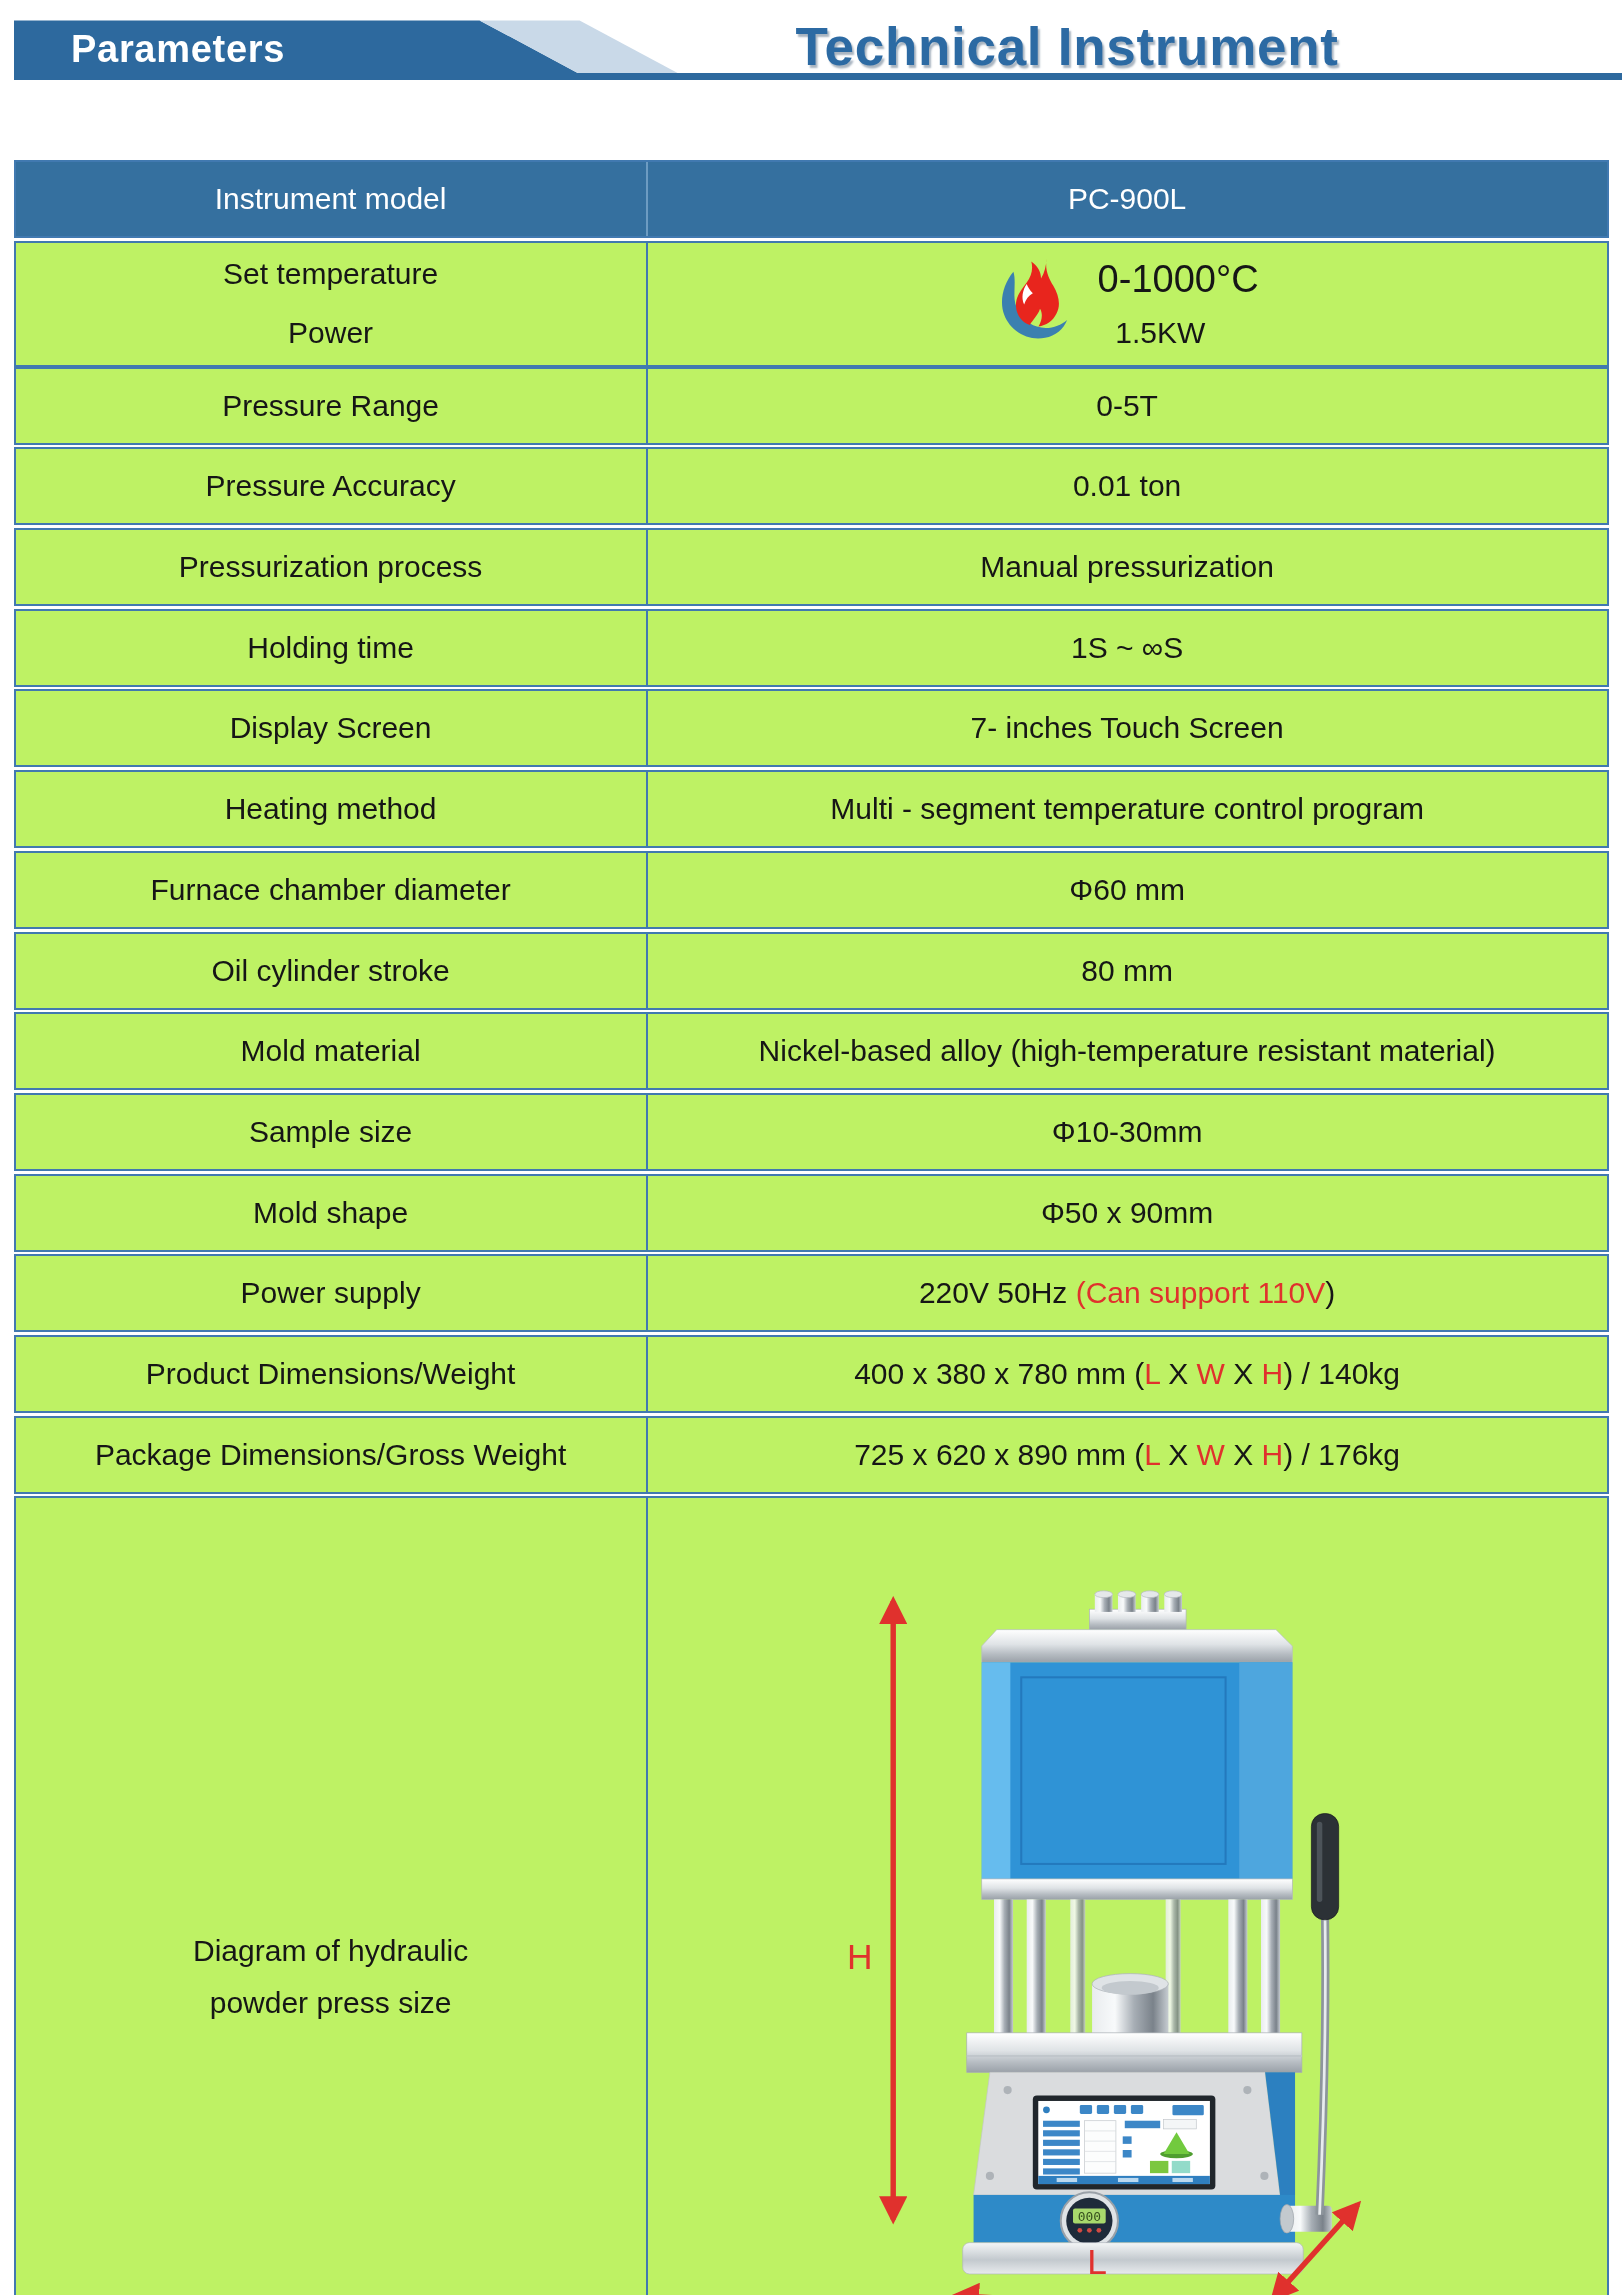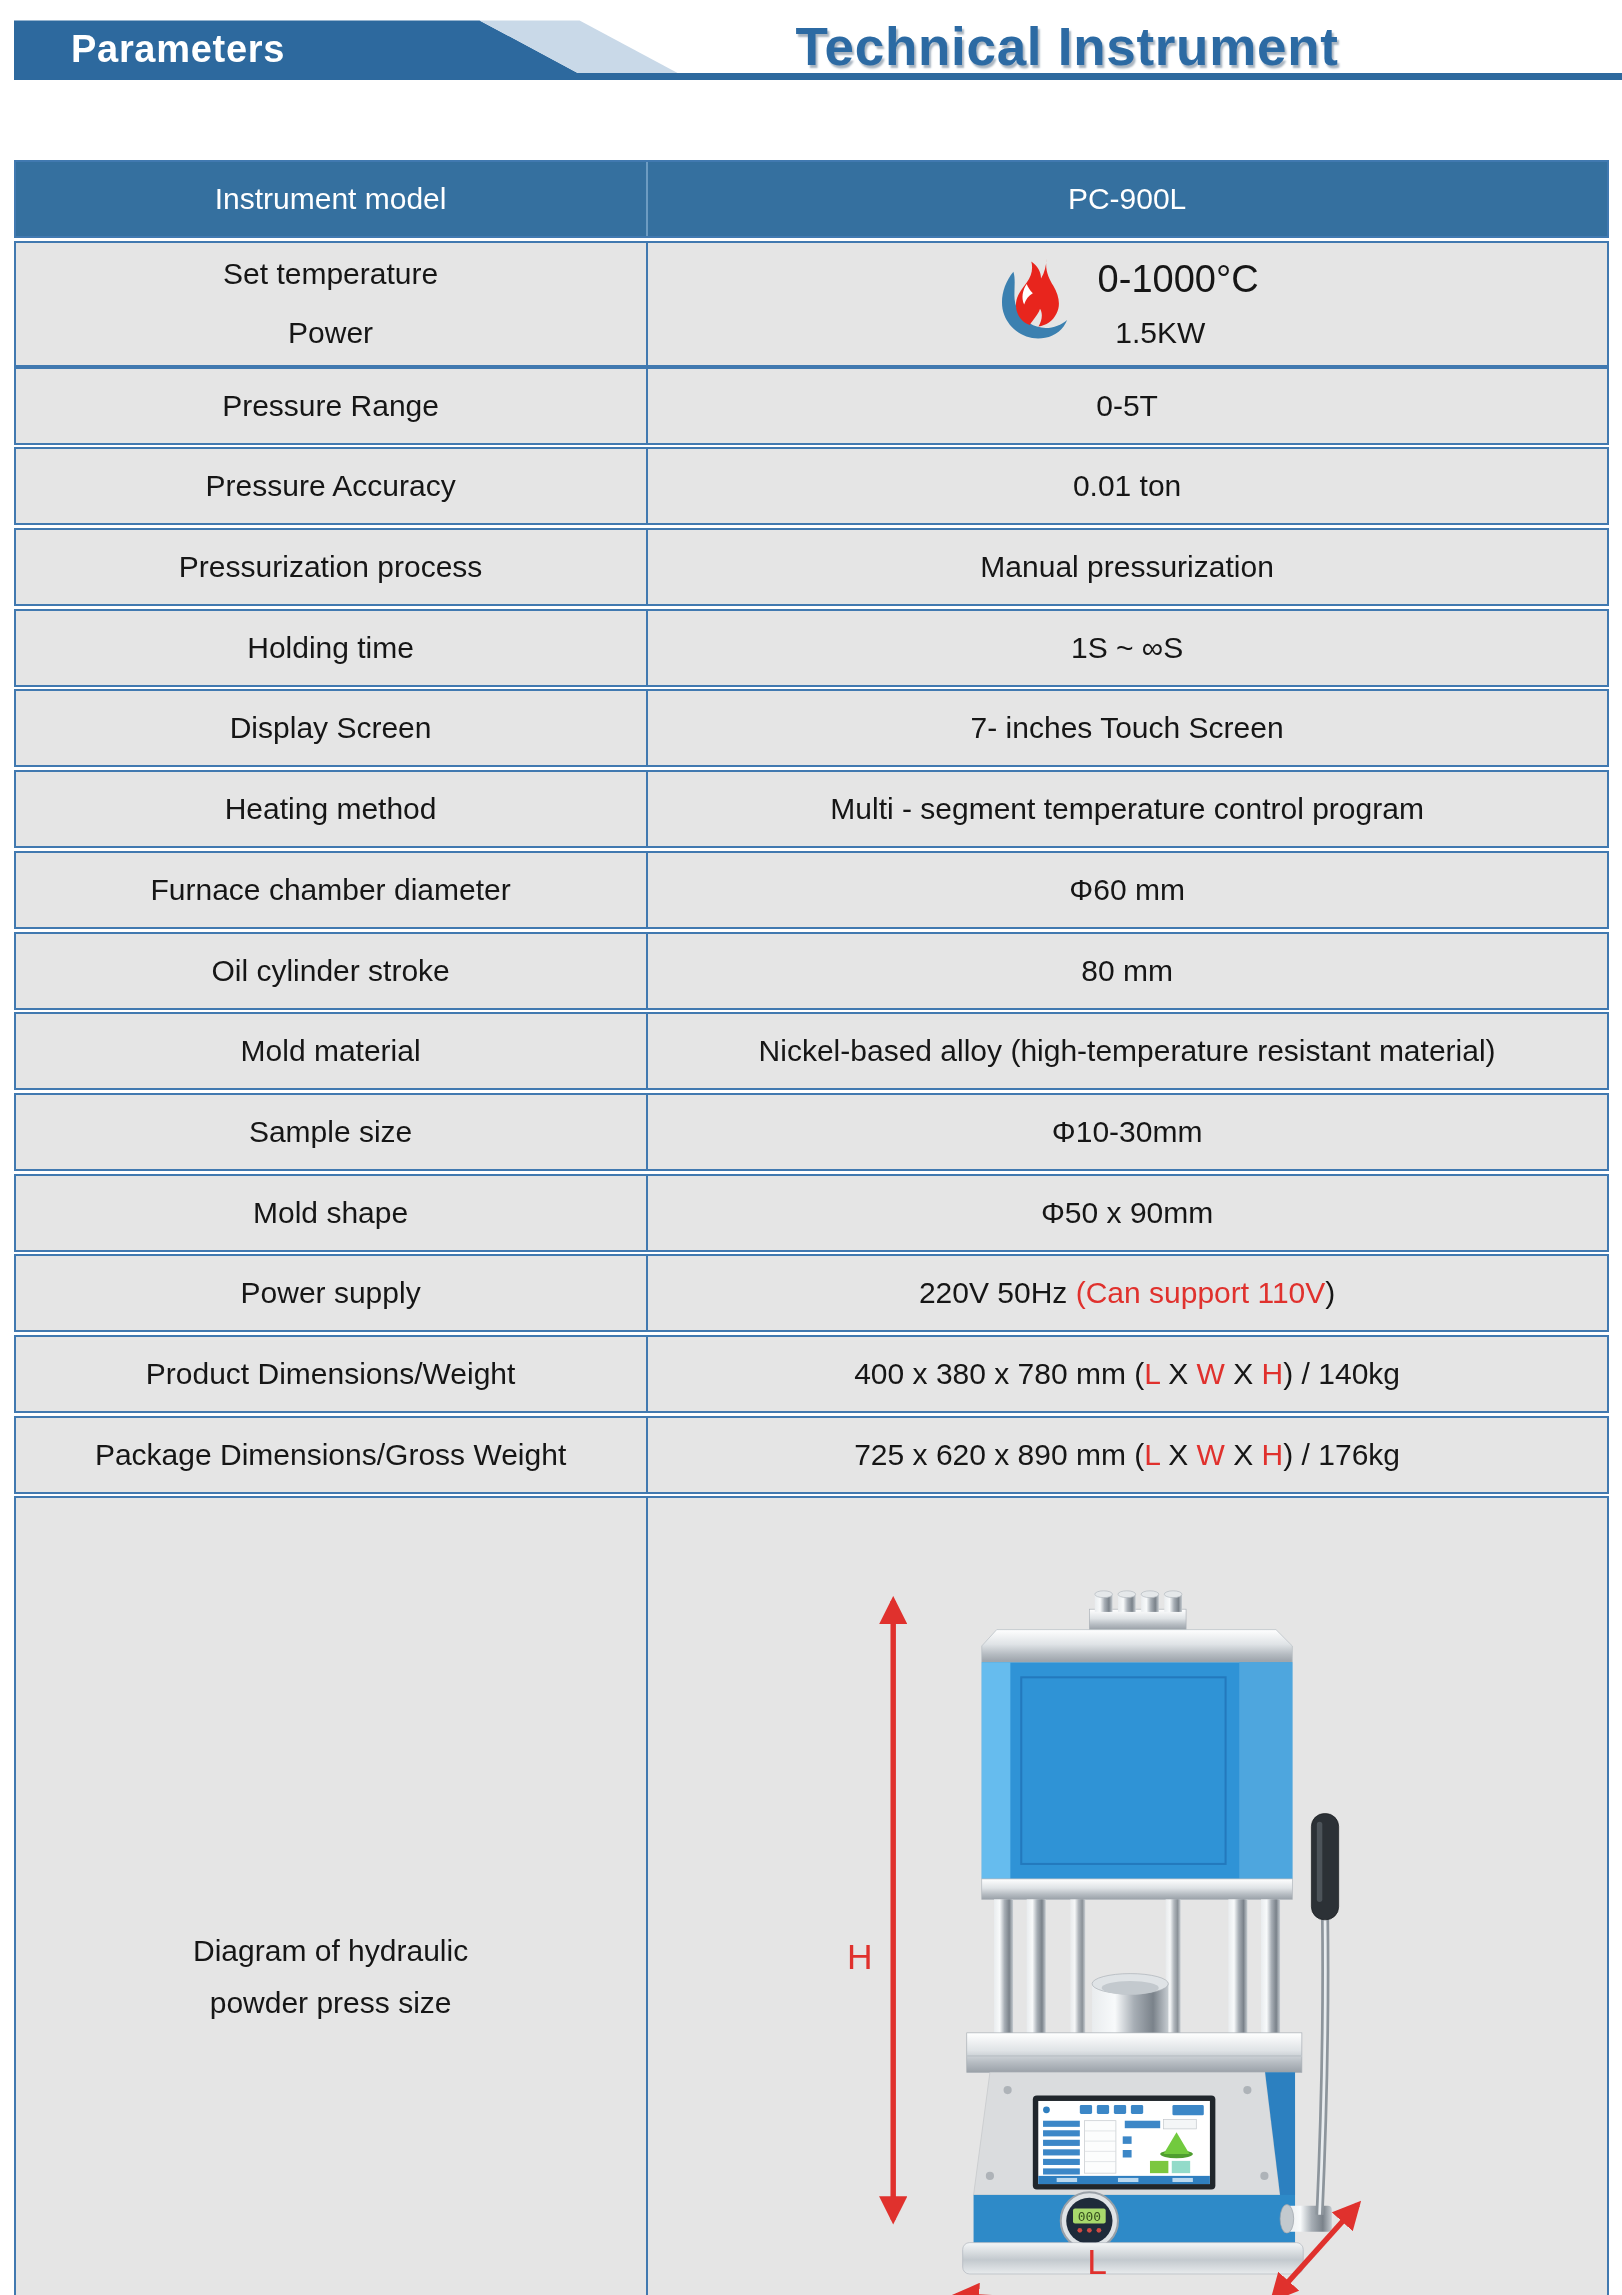--- a/index.html
+++ b/index.html
@@ -46,21 +46,21 @@
     letter-spacing:0.7px;
     text-shadow:2px 2.7px 2px #a8b4c0;
   }
   
   .ptable{position:absolute;left:13.6px;top:160px;width:1595px;}
   .t-row{
     display:flex;align-items:stretch;
     border:2px solid var(--line-blue);
     margin-top:2.7px;
     height:78px;
-    background:#e5e5e5;
+    background:#bef264;
   }
   .t-row:first-child{margin-top:0;}
   .t-row .c1{
     width:632px;flex:0 0 632px;
     border-right:2px solid var(--line-blue);
     display:flex;flex-direction:column;align-items:center;justify-content:center;
     text-align:center;font-size:30px;
   }
   .t-row .c2{
     flex:1 1 auto;

